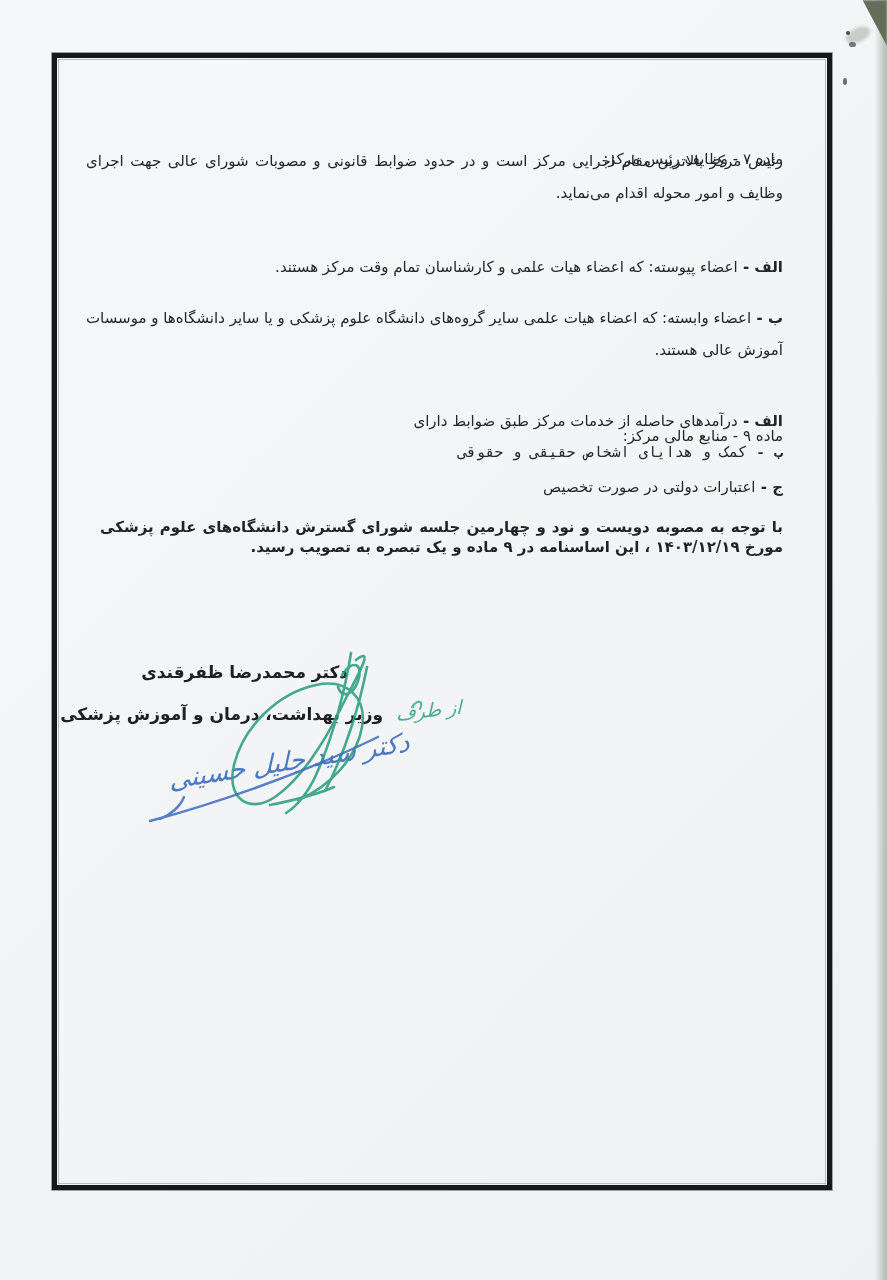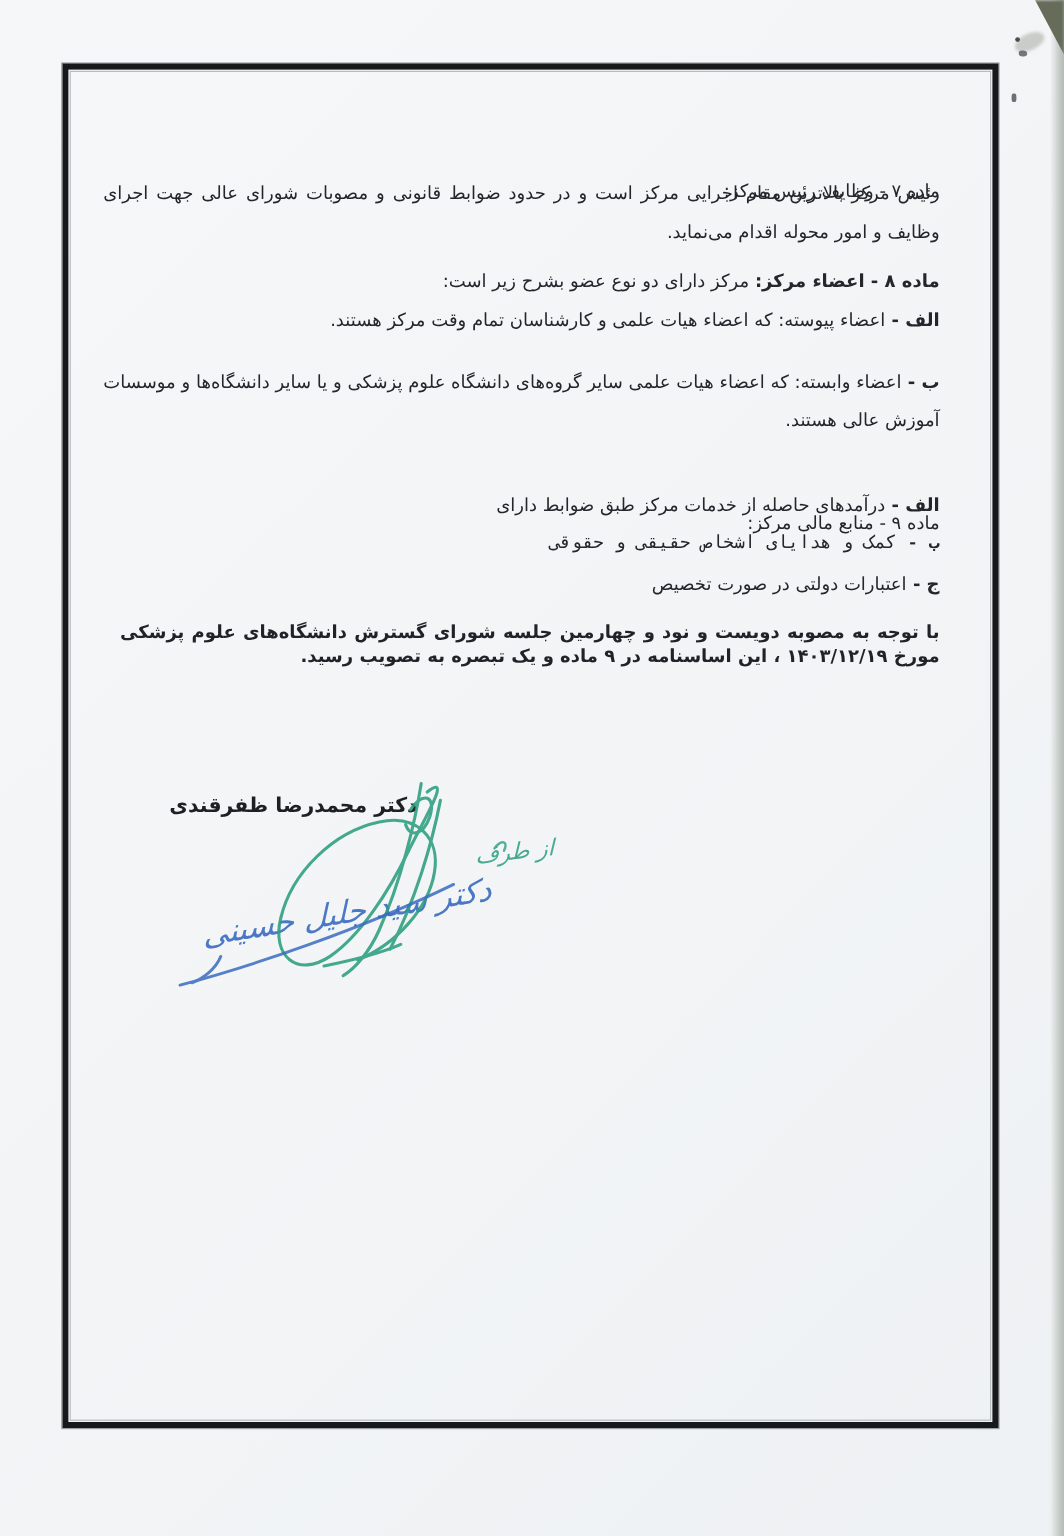--- a/index.html
+++ b/index.html
@@ -84,23 +84,20 @@
   <div class="corner-smudge"></div>
   <div class="speck s1"></div>
   <div class="speck s2"></div>
   <div class="speck s3"></div>
 
   <div class="frame"></div>
 
   <div class="txt heading" style="top:95px;">ماده ۷ - وظایف رئیس مرکز:</div>
   <div class="txt para" style="top:126px;">رئیس مرکز بالاترین مقام اجرایی مرکز است و در حدود ضوابط قانونی و مصوبات شورای عالی جهت اجرای وظایف و امور محوله اقدام می‌نماید.</div>
 
-  <div class="txt" style="top:218px;">
-    <b>ماده ۸ - اعضاء مرکز:</b><span> مرکز دارای دو نوع عضو بشرح زیر است:</span>
-  </div>
   <div class="txt item para" style="top:283px;">
     <b>ب - </b><span>اعضاء وابسته: که اعضاء هیات علمی سایر گروه‌های دانشگاه علوم پزشکی و یا سایر دانشگاه‌ها و موسسات آموزش عالی هستند.</span>
   </div>
   <div class="txt item" style="top:251px;">
     <b>الف - </b><span>اعضاء پیوسته: که اعضاء هیات علمی و کارشناسان تمام وقت مرکز هستند.</span>
   </div>
 
   <div class="txt heading" style="top:372px;">ماده ۹ - منابع مالی مرکز:</div>
   <div class="txt item" style="top:405px;">
     <b>الف - </b><span>درآمدهای حاصله از خدمات مرکز طبق ضوابط دارای</span>
@@ -108,20 +105,21 @@
   <div class="txt item" style="top:438px;font-family:Liberation Mono, monospace;">
     <b>ب - </b><span>کمک و هدایای اشخاص حقیقی و حقوقی</span>
   </div>
   <div class="txt item" style="top:471px;">
     <b>ج - </b><span>اعتبارات دولتی در صورت تخصیص</span>
   </div>
 
   <div class="txt approval" style="top:517px;">با توجه به مصوبه دویست و نود و چهارمین جلسه شورای گسترش دانشگاه‌های علوم پزشکی مورخ ۱۴۰۳/۱۲/۱۹ ، این اساسنامه در ۹ ماده و یک تبصره به تصویب رسید.</div>
 
   <div class="sig-name">دکتر محمدرضا ظفرقندی</div>
+  <div class="sig-title">وزیر بهداشت، درمان و آموزش پزشکی</div>
   <div class="hand-note">از طرف</div>
   <div class="hand-sig">دکتر سید جلیل حسینی</div>
 
   <svg class="sig-svg" width="360" height="240" viewBox="0 0 360 240">
 
     <g fill="none" stroke="#2d9e7f" stroke-width="2.6" stroke-linecap="round" opacity="0.88">
       <path d="M236,45 C258,28 232,70 220,95 C204,128 180,165 155,182 C128,200 106,182 114,150 C123,112 158,78 196,70 C228,63 247,84 242,112 C237,142 210,172 178,185"></path>
       <path d="M231,38 C226,70 214,120 196,160 C188,178 176,192 166,198"></path>
       <path d="M247,52 C240,88 226,136 205,176"></path>
       <path d="M222,60 C232,44 244,48 238,66 C233,80 222,84 218,72"></path>

